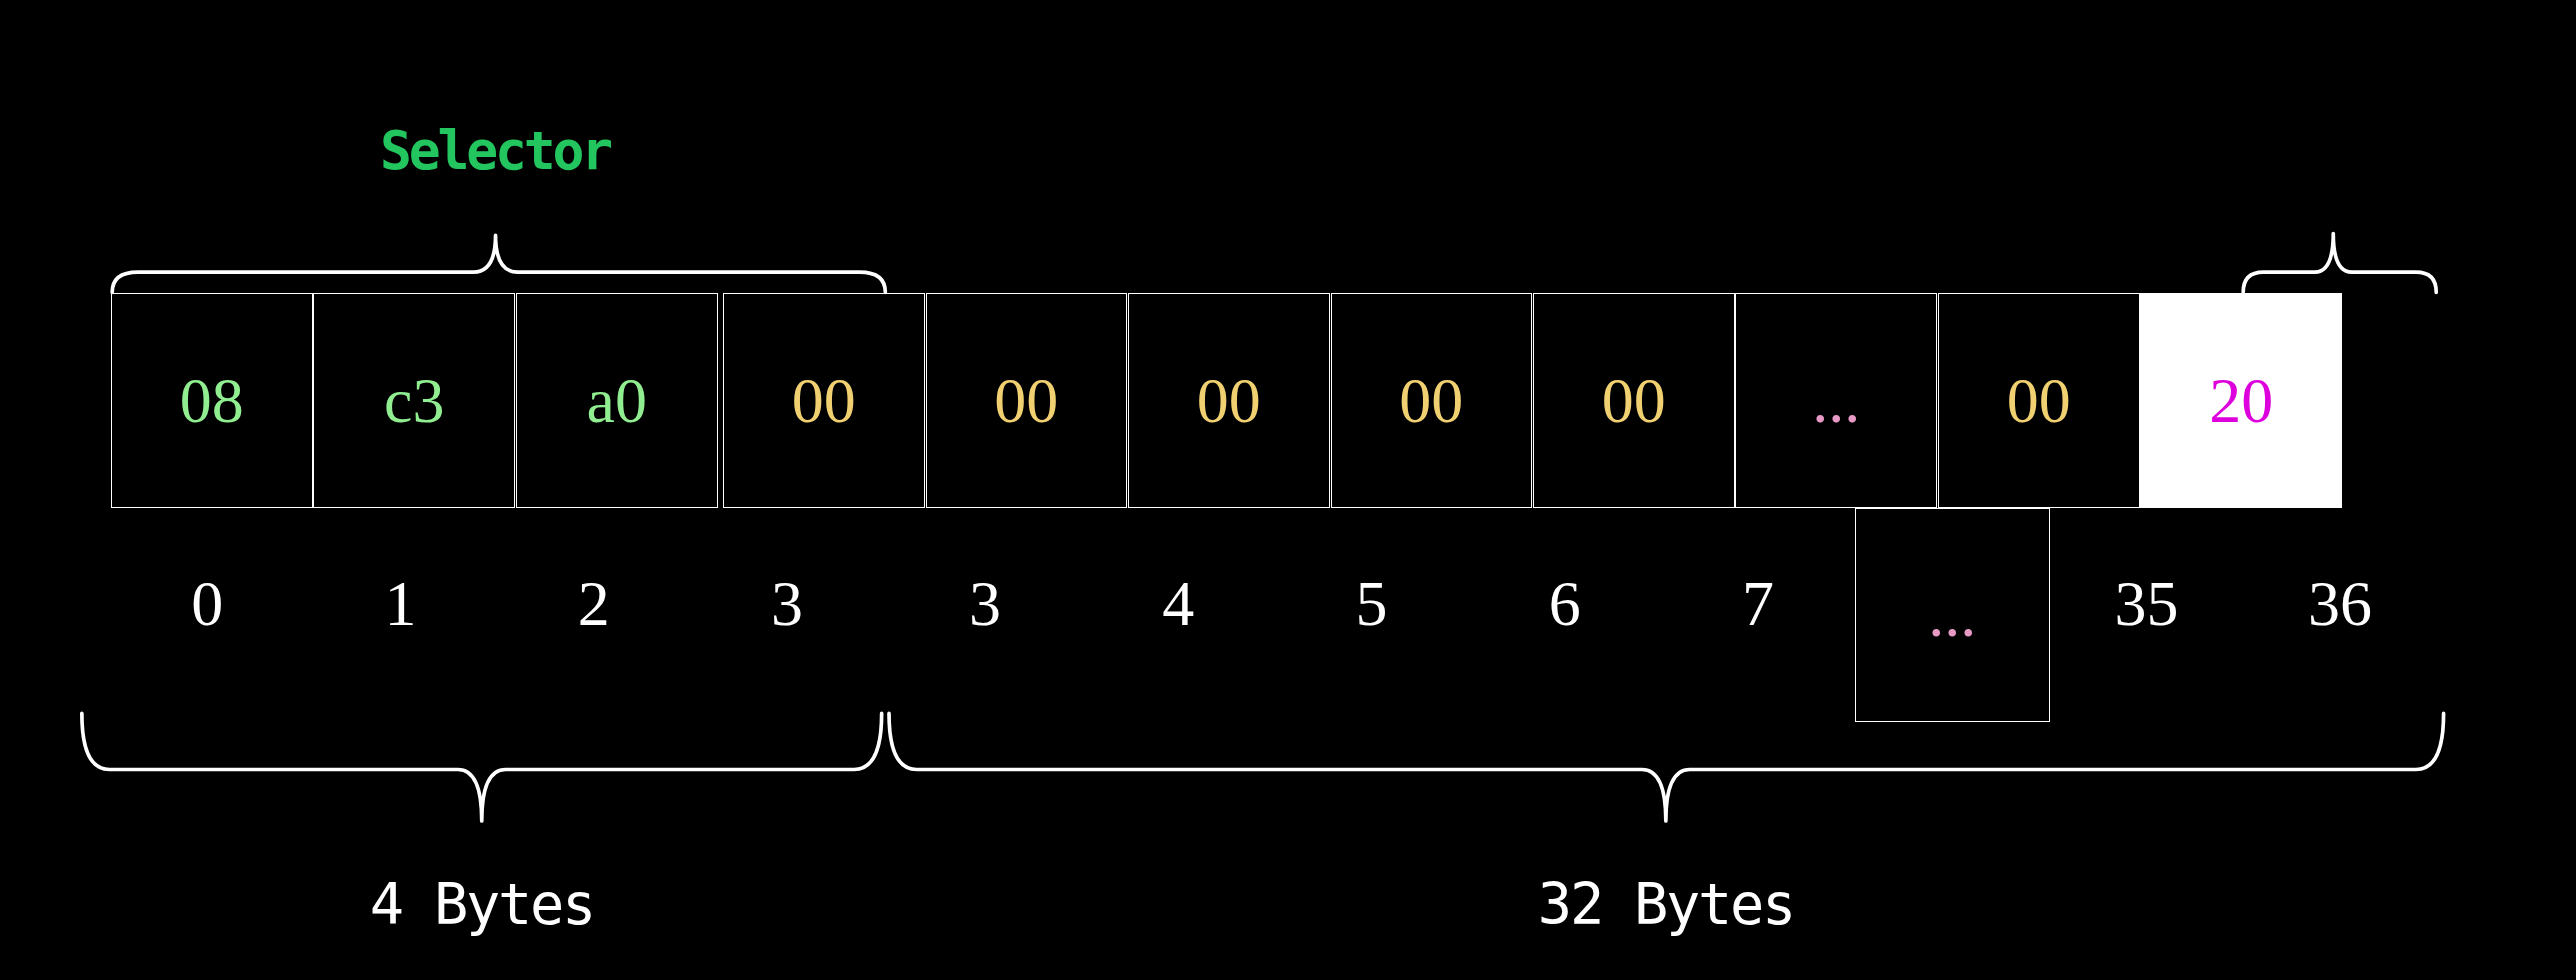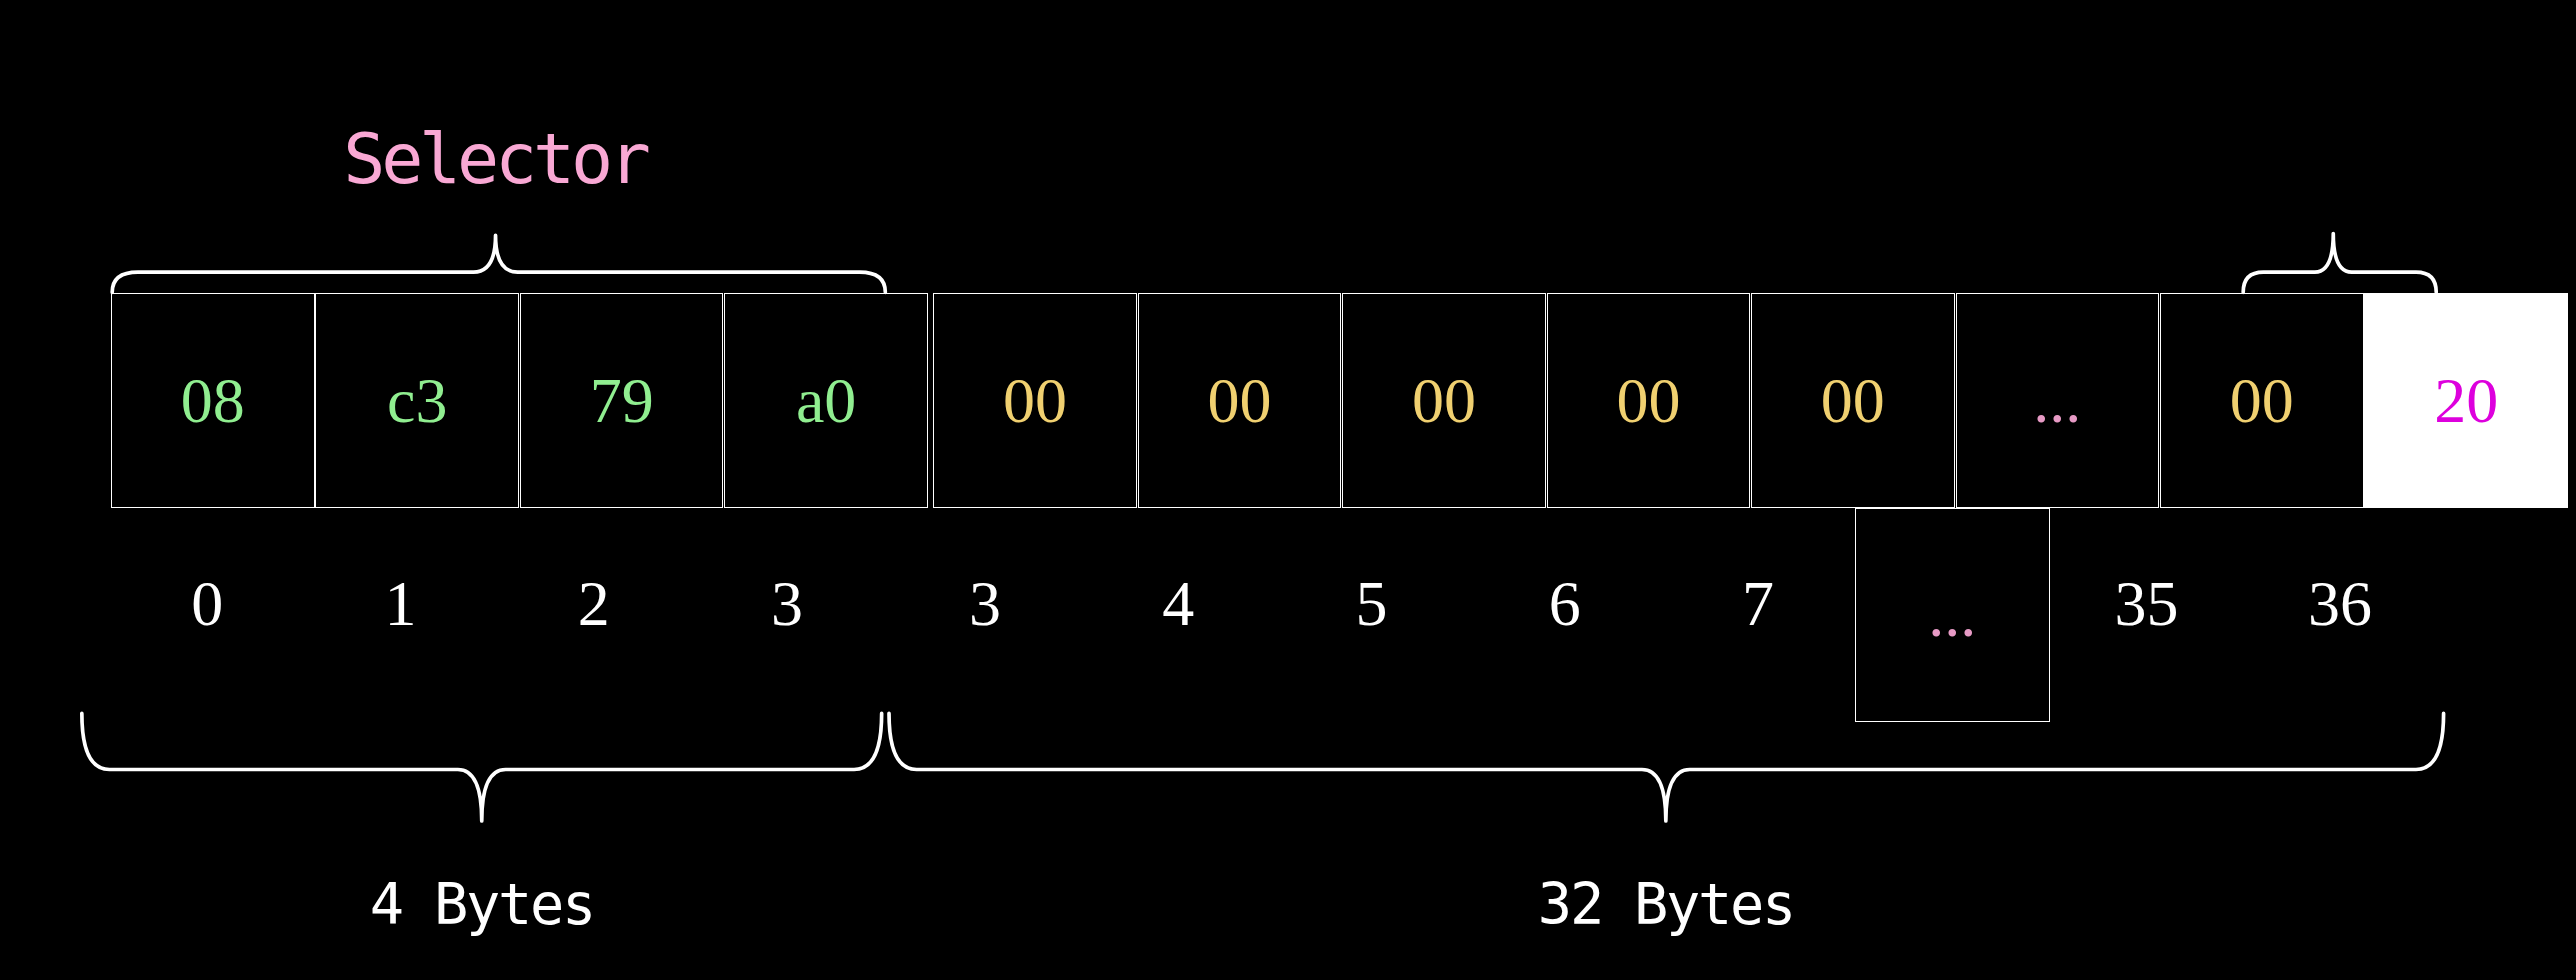--- a/index.html
+++ b/index.html
@@ -11,25 +11,26 @@
     position: relative;
     width: 2576px;
     height: 980px;
     background: var(--c-background, #000);
     overflow: hidden;
     font-family: "DejaVu Sans Mono", "Liberation Mono", monospace;
   }
   .title {
     position: absolute;
     transform: translateX(-50%);
-    color: #f9a8d4;
-    font-size: 70px;
+    color: #22c55e;
+    font-size: 53px;
     letter-spacing: -0.06em;
     line-height: 1;
     white-space: nowrap;
+    font-weight: bold;
   }
   .selector-title { left: 495px; top: 124px; }
   .offset-title   { left: 2356px; top: 124px; }
 
   .braces {
     position: absolute;
     left: 0; top: 0;
     width: 2576px;
     height: 980px;
   }
@@ -37,21 +38,21 @@
     fill: none;
     stroke: var(--c-line, #fff);
     stroke-width: 4px;
     stroke-linecap: round;
     stroke-linejoin: round;
   }
 
   .byte-row {
     position: absolute;
     left: 111px; top: 293px;
-    width: 2457px; height: 215px;
+    width: 2231px; height: 215px;
     display: flex;
     gap: 0.9px;
   }
   .cell {
     flex: 1 1 0;
     box-sizing: border-box;
     border: 1.8px solid var(--c-line, #fff);
     background: transparent;
     display: flex;
     align-items: center;
@@ -119,23 +120,20 @@
   </svg>
 
   <div class="byte-row" id="byteRow">
       <div class="cell">
         <span class="green">08</span>
       </div>
       <div class="cell">
         <span class="green">c3</span>
       </div>
       <div class="cell">
-        <span class="green">79</span>
-      </div>
-      <div class="cell">
         <span class="green">a0</span>
       </div>
       <div class="cell group-gap">
         <span class="yellow">00</span>
       </div>
       <div class="cell">
         <span class="yellow">00</span>
       </div>
       <div class="cell">
         <span class="yellow">00</span>

